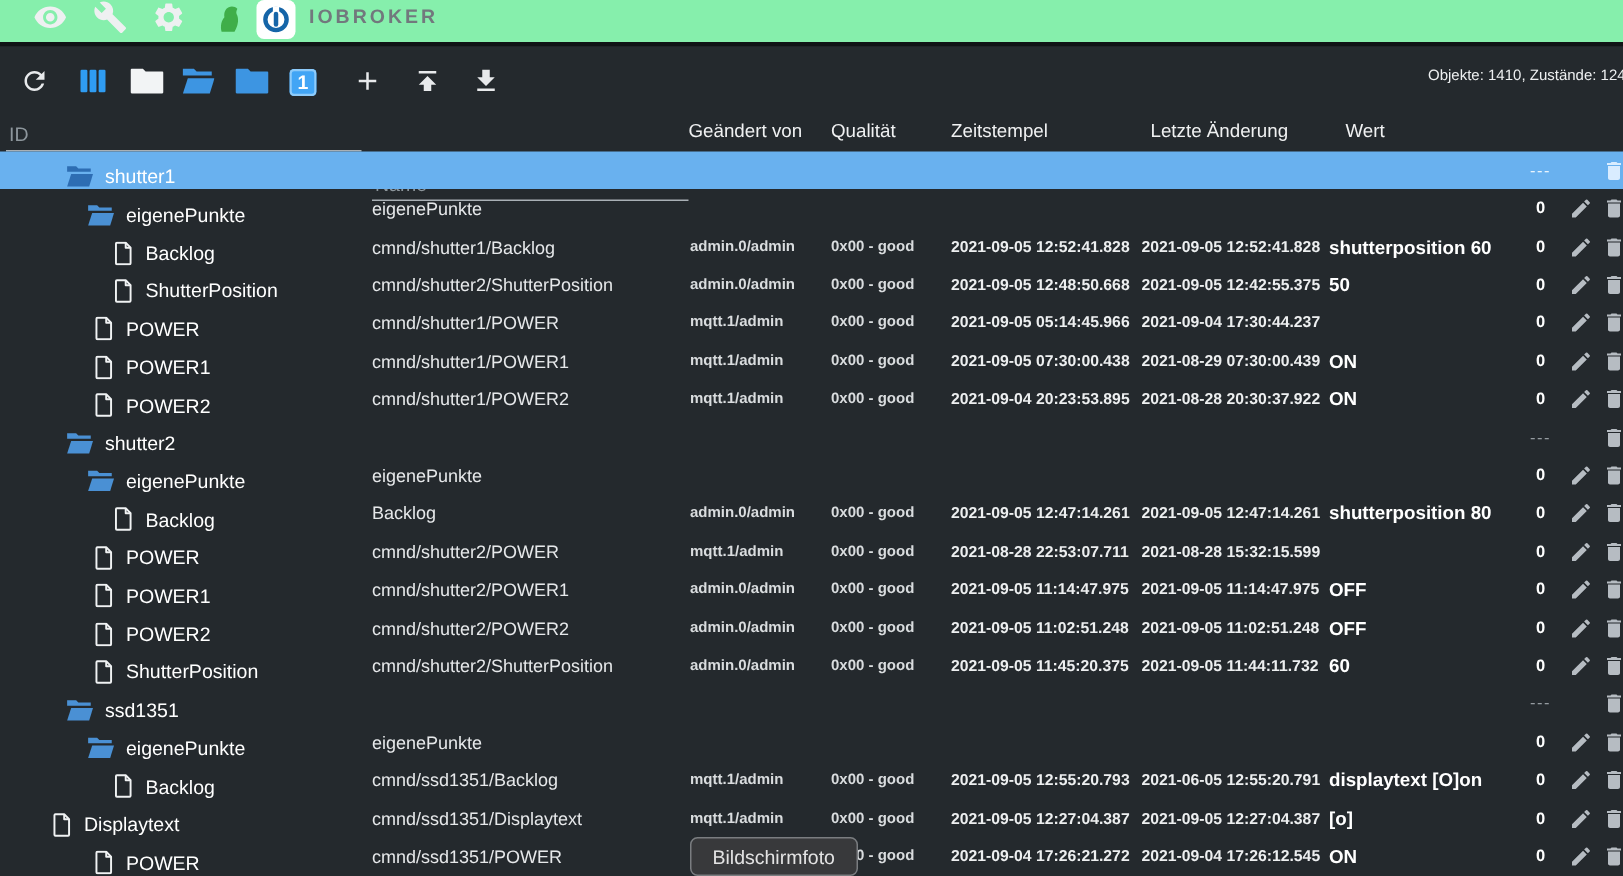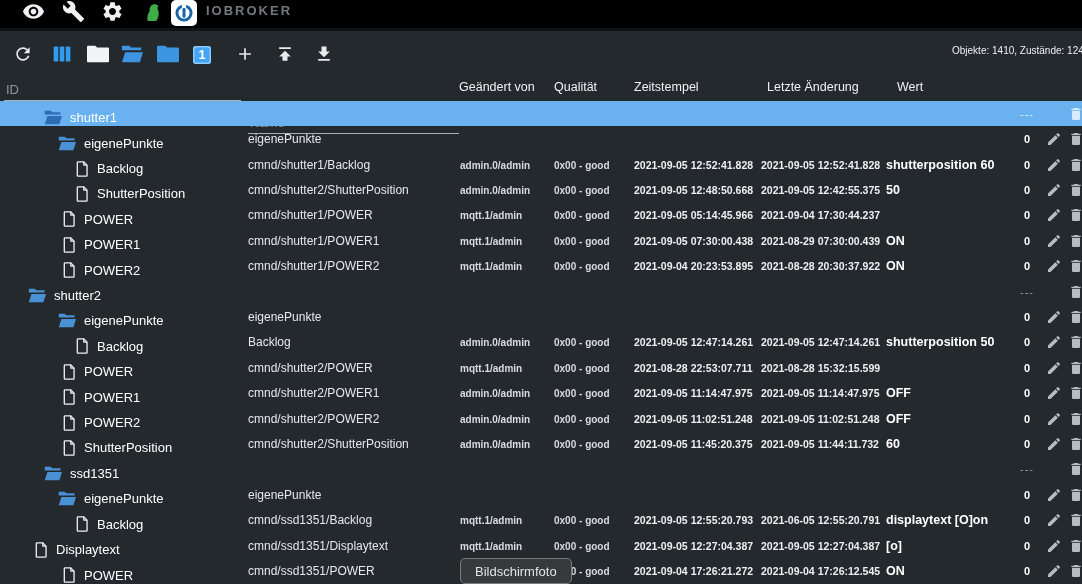--- a/index.html
+++ b/index.html
@@ -6,21 +6,21 @@
   body{
     width:1082px;height:584px;position:relative;overflow:hidden;
     background:#24292d;
     font-family:"Liberation Sans","DejaVu Sans",sans-serif;
     -webkit-font-smoothing:antialiased;
   }
   svg{display:block;width:100%;height:100%;}
   button{background:none;border:none;padding:0;cursor:pointer;font-family:inherit;}
 
   
-  #topbar{position:absolute;left:0;top:0;width:1082px;height:28px;background:#000000;}
+  #topbar{position:absolute;left:0;top:0;width:1082px;height:28px;background:#86efac;}
   #topbar-divider{position:absolute;left:0;top:28px;width:1082px;height:3px;background:#101315;}
   .top-ic{position:absolute;top:0;width:23px;height:23px;color:#eef0f1;}
   #logo-tile{position:absolute;left:171px;top:0;width:26px;height:26px;background:#fff;border-radius:5px;
     display:flex;align-items:center;justify-content:center;}
   #logo-tile svg{width:20px;height:20px;}
   #brand{position:absolute;left:206px;top:3px;font-size:13px;font-weight:600;letter-spacing:2px;color:#72787d;}
 
   
   #toolbar{position:absolute;left:0;top:31px;width:1082px;height:45px;background:#24292d;}
   .tbtn{position:absolute;top:13px;width:22px;height:20px;color:#e8eaec;}
@@ -347,21 +347,21 @@
           <path d="M3 17.25V21h3.75L17.81 9.94l-3.75-3.75L3 17.25zM20.71 7.04c.39-.39.39-1.02 0-1.41l-2.34-2.34a1 1 0 0 0-1.41 0l-1.83 1.83 3.75 3.75 1.83-1.83z"></path>
         </svg>
       </button>
       <button class="act del">
         <svg viewBox="0 0 24 24" fill="currentColor">
           <path d="M6 19c0 1.1.9 2 2 2h8c1.1 0 2-.9 2-2V7H6v12zM19 4h-3.5l-1-1h-5l-1 1H5v2h14V4z"></path>
         </svg>
       </button>
     </div>
     <div class="row">
-      <span class="tree" style="padding-left:28px">
+      <span class="tree" style="padding-left:44px">
         <span class="ticon folder">
           <svg viewBox="0 0 24 20" fill="currentColor">
             <path d="M1 1h8l2 2h11v3H1z"></path>
             <path d="M4.6 8H24l-3.4 11H1z"></path>
           </svg>
         </span>
         <span class="tlabel">shutter2</span>
       </span>
       <span class="col c-name"></span>
       <span class="col c-from"></span>
@@ -412,21 +412,21 @@
             <path d="M12 1v5h5"></path>
           </svg>
         </span>
         <span class="tlabel">Backlog</span>
       </span>
       <span class="col c-name">Backlog</span>
       <span class="col c-from">admin.0/admin</span>
       <span class="col c-q">0x00 - good</span>
       <span class="col c-ts">2021-09-05 12:47:14.261</span>
       <span class="col c-lc">2021-09-05 12:47:14.261</span>
-      <span class="col c-val">shutterposition 50</span>
+      <span class="col c-val">shutterposition 80</span>
       <span class="col c-cnt">0</span>
       <button class="act edit">
         <svg viewBox="0 0 24 24" fill="currentColor">
           <path d="M3 17.25V21h3.75L17.81 9.94l-3.75-3.75L3 17.25zM20.71 7.04c.39-.39.39-1.02 0-1.41l-2.34-2.34a1 1 0 0 0-1.41 0l-1.83 1.83 3.75 3.75 1.83-1.83z"></path>
         </svg>
       </button>
       <button class="act del">
         <svg viewBox="0 0 24 24" fill="currentColor">
           <path d="M6 19c0 1.1.9 2 2 2h8c1.1 0 2-.9 2-2V7H6v12zM19 4h-3.5l-1-1h-5l-1 1H5v2h14V4z"></path>
         </svg>

